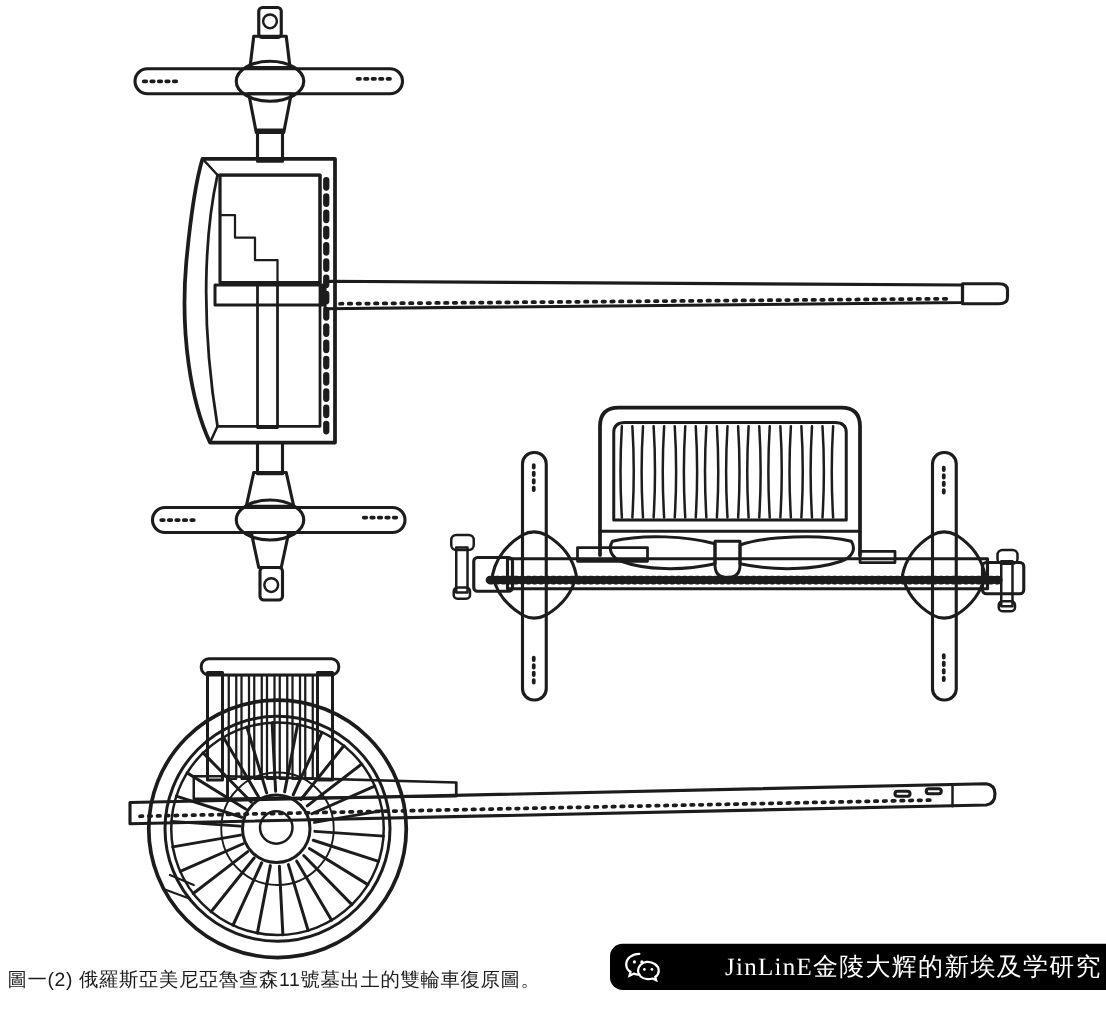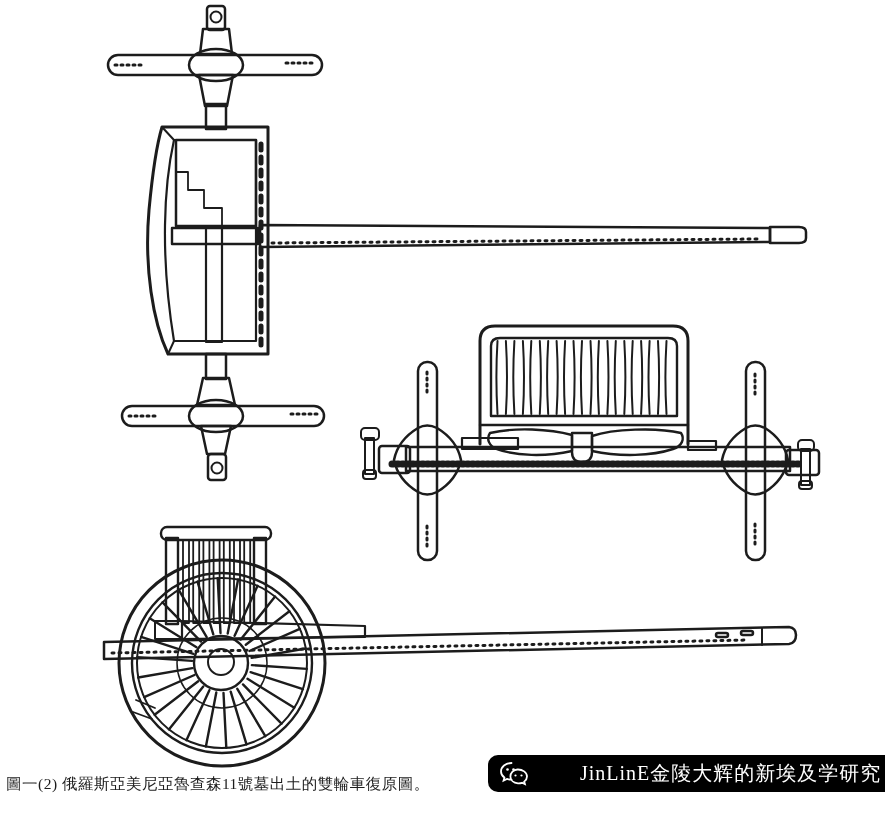--- a/index.html
+++ b/index.html
@@ -14,21 +14,21 @@
     overflow:hidden;font-family:"Liberation Sans",sans-serif;
   }
   #drawing{position:absolute;left:0;top:0;}
   #drawing path,#drawing rect,#drawing line,#drawing circle,#drawing ellipse{
     stroke:var(--ink);fill:none;stroke-linecap:round;stroke-linejoin:round;
   }
   .fw{fill:var(--paper);}
   .fi{fill:var(--ink);stroke:none;}
   #caption{
     position:absolute;left:6px;top:774px;width:460px;
-    font-family:Liberation Serif, serif;
+    font-family:Liberation Sans, sans-serif;
     font-size:15.5px;color:var(--ink);letter-spacing:.5px;white-space:nowrap;
   }
   #watermark{
     position:absolute;left:488px;top:755px;width:397px;height:37px;
     background:var(--wm-bg);border-radius:10px 0 0 10px;
     display:flex;align-items:center;gap:8px;padding-left:10px;box-sizing:border-box;
   }
   #watermark .wm-text{
     color:var(--wm-fg);font-size:20px;letter-spacing:1px;white-space:nowrap;
     font-family:Liberation Serif, serif;

